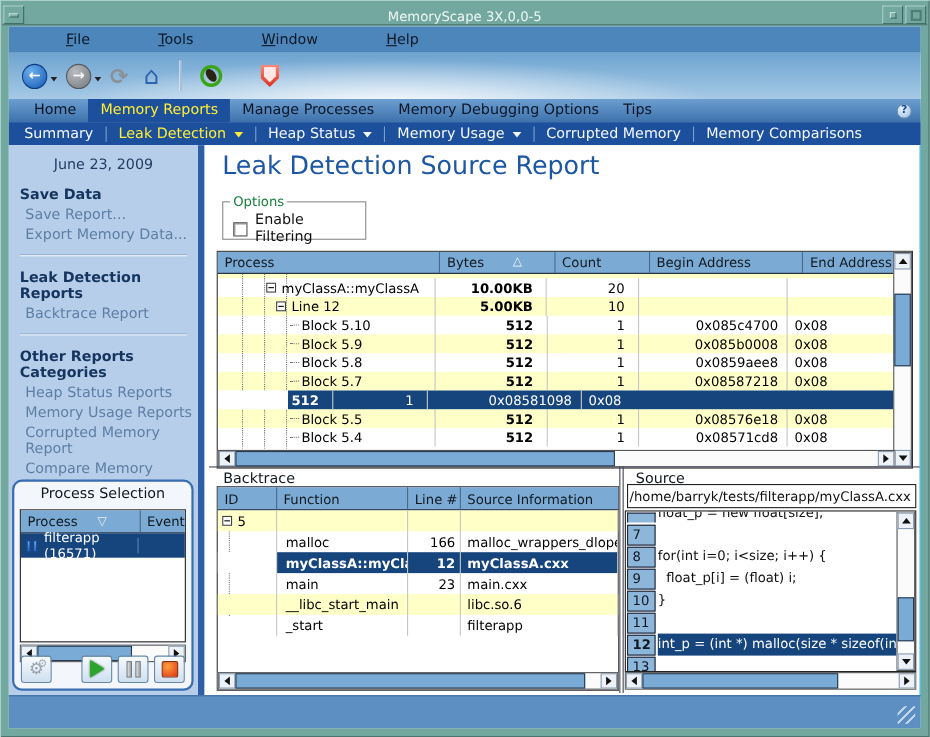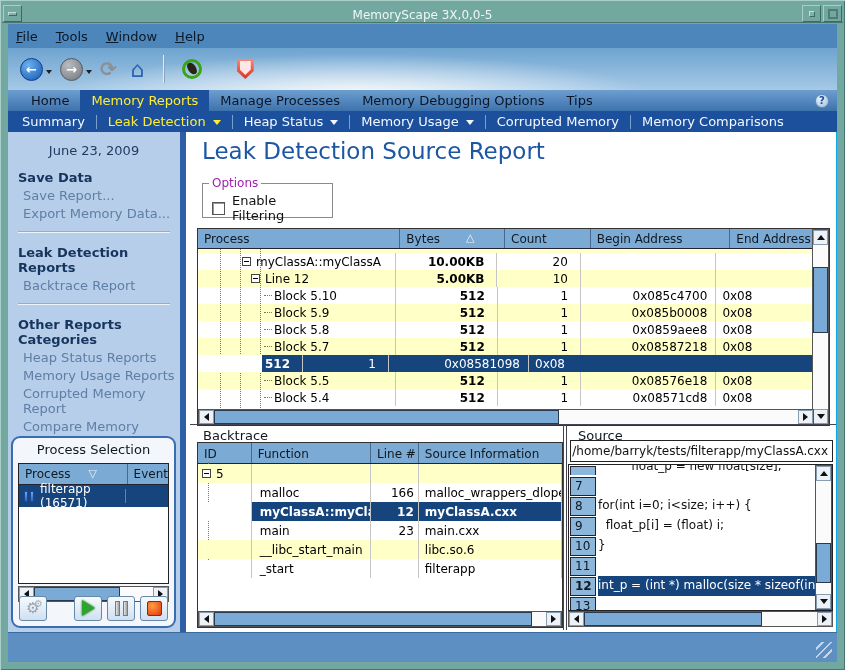--- a/index.html
+++ b/index.html
@@ -17,21 +17,21 @@
     display:flex; align-items:center; justify-content:center; }
   .tb-menu-bar { width:9px; height:4px; background:#7fb3ab; border:1px solid; border-color:#c2ded9 #3f6a64 #3f6a64 #c2ded9; }
   .tb-dot { width:6px; height:6px; background:#7fb3ab; border:1px solid; border-color:#c2ded9 #3f6a64 #3f6a64 #c2ded9; }
   .tb-sq { width:10px; height:10px; border:2px solid #4f7d76; }
   .tb-title { position:absolute; left:0; right:0; text-align:center; color:#eef7f5; font-size:12px; }
   .tb-right { margin-left:auto; display:flex; }
   
   .app { position:absolute; left:8px; right:8px; top:24px; bottom:8px; background:#fff; }
   .menubar { position:absolute; left:0; right:0; top:0; height:24px; background:#4d86ba;
     display:flex; align-items:center; padding-left:8px; gap:18px; }
-  .menu-item { display:inline-block; font-size:13px; color:#0b1828; cursor:default; }
+  .menu-item { display:inline-block; font-size:13px; color:#0b1828; cursor:default;margin-left:44px; }
   .menu-item::first-letter { text-decoration:underline; }
   .toolbar { position:absolute; left:0; right:0; top:24px; height:42px;
     background:
       radial-gradient(ellipse 420px 60px at 42% 115%, rgba(255,255,255,.95), rgba(255,255,255,0) 70%),
       linear-gradient(180deg,#6ea4d0,#a6c9e6);
     display:flex; align-items:center; padding-left:12px; }
   .icon-circle { width:23px; height:23px; border-radius:50%; color:#fff; font-weight:bold; font-size:13px;
     display:flex; align-items:center; justify-content:center; line-height:1; }
   .back { background:radial-gradient(circle at 35% 30%, #6cb0f0, #1458b0); border:1px solid #0c3c86; }
   .fwd  { background:radial-gradient(circle at 35% 30%, #b9bdc1, #73777b); border:1px solid #55585c; }
@@ -108,21 +108,21 @@
   .vsb .sbtn { height:15px; background:#edf2f8; border:1px solid #8a9cb0; display:flex; align-items:center; justify-content:center; }
   .vsb .track { flex:1; position:relative; }
   .vsb .thumb { position:absolute; left:0; right:0; background:#7aabd6; border:1px solid #2a3a4c; }
   .t-l { width:0; height:0; border:4px solid transparent; border-right:5px solid #111; margin-left:-4px; }
   .t-r { width:0; height:0; border:4px solid transparent; border-left:5px solid #111; margin-right:-4px; }
   .t-u { width:0; height:0; border:4px solid transparent; border-bottom:5px solid #111; margin-top:-4px; }
   .t-d { width:0; height:0; border:4px solid transparent; border-top:5px solid #111; margin-bottom:-4px; }
   
   .report-title { position:absolute; left:16px; top:6px; font-size:23px; color:#1c57a4; }
   .opts { position:absolute; left:16px; top:44px; width:131px; height:42px; border:1px solid #8a8a8a; }
-  .opts legend { font-size:12px; color:#a21caf; margin-left:6px; padding:0 3px; }
+  .opts legend { font-size:12px; color:#15803d; margin-left:6px; padding:0 3px; }
   .chkrow { display:flex; align-items:center; gap:7px; margin:3px 0 0 9px; }
   .chkbox { width:13px; height:13px; background:#fff; border:1px solid #555; box-shadow:inset 1px 1px 0 #999; }
   .chklbl { font-size:13px; color:#111; }
   
   .mtable { position:absolute; left:11px; top:96px; width:633px; height:198px; border:1px solid #333; background:#fff; }
   .thead { position:absolute; left:0; right:0; top:0; height:20px; display:flex; background:#7babd4; border-bottom:1px solid #223; }
   .th { font-size:12px; color:#101820; padding:3px 0 0 6px; border-right:1px solid #49698c; display:flex; }
   .sort-asc { color:#f0f4f9; font-size:11px; margin-left:26px; margin-top:-1px; }
   .tbody { position:absolute; left:0; right:17px; top:20px; bottom:17px; overflow:hidden; }
   .guide { position:absolute; top:0; bottom:0; border-left:1px dotted #777; z-index:2; pointer-events:none; }
@@ -167,21 +167,21 @@
     border:1px solid #222; font-size:12px; color:#111; text-align:right; line-height:20px; padding-right:4px;
     overflow:hidden; white-space:nowrap; }
   .src-code { position:absolute; left:382px; top:332px; width:265px; height:147px; background:#fff;
     border:1px solid #222; overflow:hidden; }
   .sline { display:flex; height:20px; }
   .sline .gut { width:26px; margin:1px 2px 0 1px; background:#8cb6da; border:1px solid #223;
     font-size:12px; color:#101820; padding:1px 0 0 4px; flex:none; }
   .sline.selg .gut { font-weight:bold; }
   .sline .code { flex:1; font-size:12px; color:#111; white-space:pre; overflow:hidden; line-height:19px; margin-right:17px; }
   .sline.sel .code { background:#16457e; color:#fff; margin-right:17px; }
-  .sline.clip { height:11px; overflow:hidden;text-align:center; }
+  .sline.clip { height:11px; overflow:hidden; }
   .sline.clip .code span { display:block; margin-top:-8px; }
   .sline.clip .gut { height:9px; border-bottom:none; }
   .src-code .vsb { position:absolute; right:0; top:0; bottom:0; }
   .src-hsb { position:absolute; left:382px; top:479px; width:265px; }
   
   .statusbar { position:absolute; left:0; right:0; bottom:0; height:30px; background:#5d8fc3; border-top:1px solid #3a6ca0; }
   .grip { position:absolute; right:5px; bottom:4px; width:16px; height:16px;
     background:repeating-linear-gradient(135deg, transparent 0 4px, #c2d6ea 4px 6px); }
 </style>
 </head>

